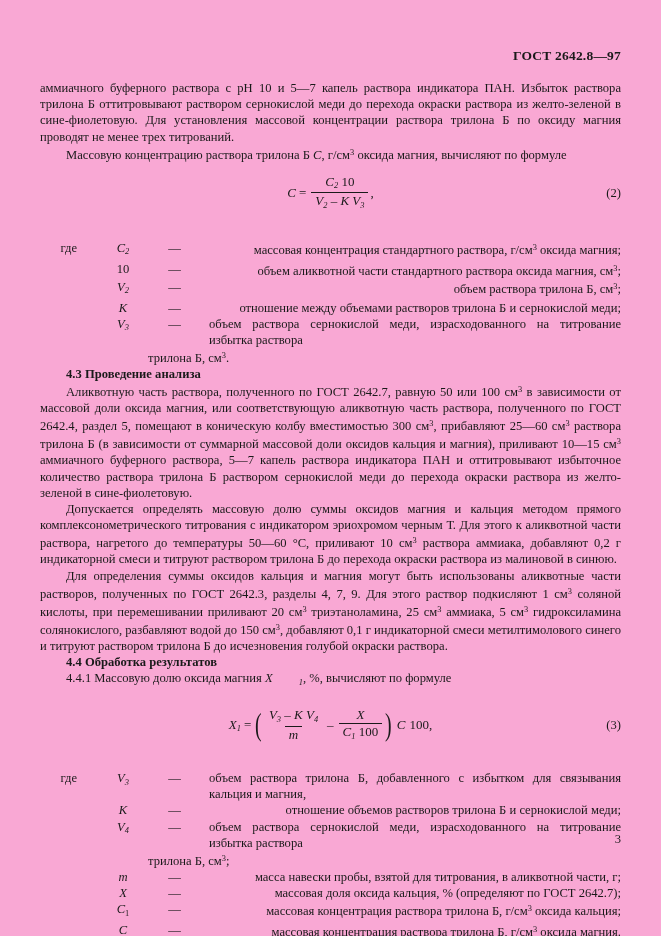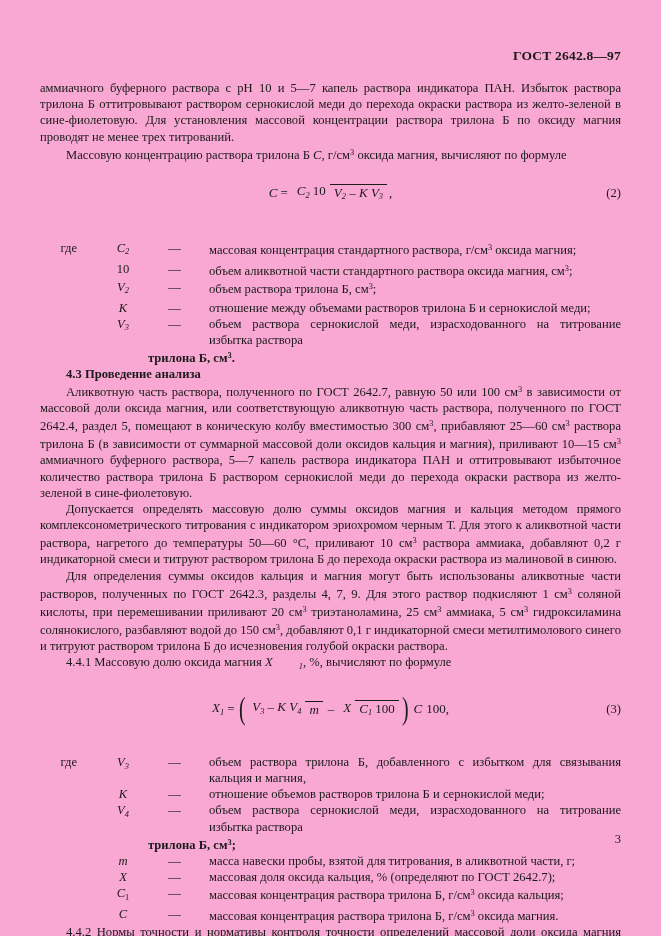--- a/index.html
+++ b/index.html
@@ -88,21 +88,21 @@
   }
   .sub {
     font-size: 8.4px;
     vertical-align: -0.32em;
     font-style: italic;
     display: inline-block;
   }
   .op { padding: 0 3px; }
   .frac {
     display: inline-flex;
-    flex-direction: row;
+    flex-direction: column;
     align-items: center;
     vertical-align: middle;
     margin: 0 2px;
   }
   .frac .num {
     padding: 0 4px 1px 4px;
     line-height: 1.05;
   }
   .frac .den {
     padding: 1px 4px 0 4px;
@@ -147,24 +147,23 @@
   }
   .defrow .dash {
     flex: 0 0 13px;
     text-align: center;
   }
   .defrow .txt {
     flex: 1 1 auto;
     text-align: justify;
     text-justify: inter-word;
   }
-  .defrow .txt.nj { text-align: left; }
+  .defrow .txt.nj { text-align: right; }
   .defcont {
     padding-left: 108px;
-    font-weight: bold;
   }
 
   .spacer-sm { height: 7px; }
   .spacer-md { height: 13px; }
 
   .pageno {
     position: absolute;
     right: 40px;
     top: 832px;
     font-size: 12.6px;
@@ -238,20 +237,21 @@
     </div>
 
     <div class="heading">4.3 Проведение анализа</div>
 
     <p class="para indent">Аликвотную часть раствора, полученного по ГОСТ 2642.7, равную 50 или 100 см<sup class="u">3</sup> в зависимости от массовой доли оксида магния, или соответствующую аликвотную часть раствора, полученного по ГОСТ 2642.4, раздел 5, помещают в коническую колбу вместимостью 300 см<sup class="u">3</sup>, прибавляют 25—60 см<sup class="u">3</sup> раствора трилона Б (в зависимости от суммарной массовой доли оксидов кальция и магния), приливают 10—15 см<sup class="u">3</sup> аммиачного буферного раствора, 5—7 капель раствора индикатора ПАН и оттитровывают избыточное количество раствора трилона Б раствором сернокислой меди до перехода окраски раствора из желто-зеленой в сине-фиолетовую.</p>
 
     <p class="para indent">Допускается определять массовую долю суммы оксидов магния и кальция методом прямого комплексонометрического титрования с индикатором эриохромом черным Т. Для этого к аликвотной части раствора, нагретого до температуры 50—60 °С, приливают 10 см<sup class="u">3</sup> раствора аммиака, добавляют 0,2 г индикаторной смеси и титруют раствором трилона Б до перехода окраски раствора из малиновой в синюю.</p>
 
     <p class="para indent">Для определения суммы оксидов кальция и магния могут быть использованы аликвотные части растворов, полученных по ГОСТ 2642.3, разделы 4, 7, 9. Для этого раствор подкисляют 1 см<sup class="u">3</sup> соляной кислоты, при перемешивании приливают 20 см<sup class="u">3</sup> триэтаноламина, 25 см<sup class="u">3</sup> аммиака, 5 см<sup class="u">3</sup> гидроксиламина солянокислого, разбавляют водой до 150 см<sup class="u">3</sup>, добавляют 0,1 г индикаторной смеси метилтимолового синего и титруют раствором трилона Б до исчезновения голубой окраски раствора.</p>
 
+    <div class="heading">4.4 Обработка результатов</div>
 
     <p class="para indent"><span>4.4.1  Массовую долю оксида магния </span><span class="mi">X<span class="sub">1</span></span><span>, %, вычисляют по формуле</span></p>
 
     <div class="formula-row f3">
       <div class="math">
         <span class="mi"><span>X</span><span class="sub">1</span></span>
         <span class="op">=</span>
         <span class="paren">(</span>
         <span class="frac">
           <span class="num"><span class="mi">V</span><span class="sub">3</span>&nbsp;<span>–</span>&nbsp;<span class="mi">K</span>&nbsp;<span class="mi">V</span><span class="sub">4</span></span>

